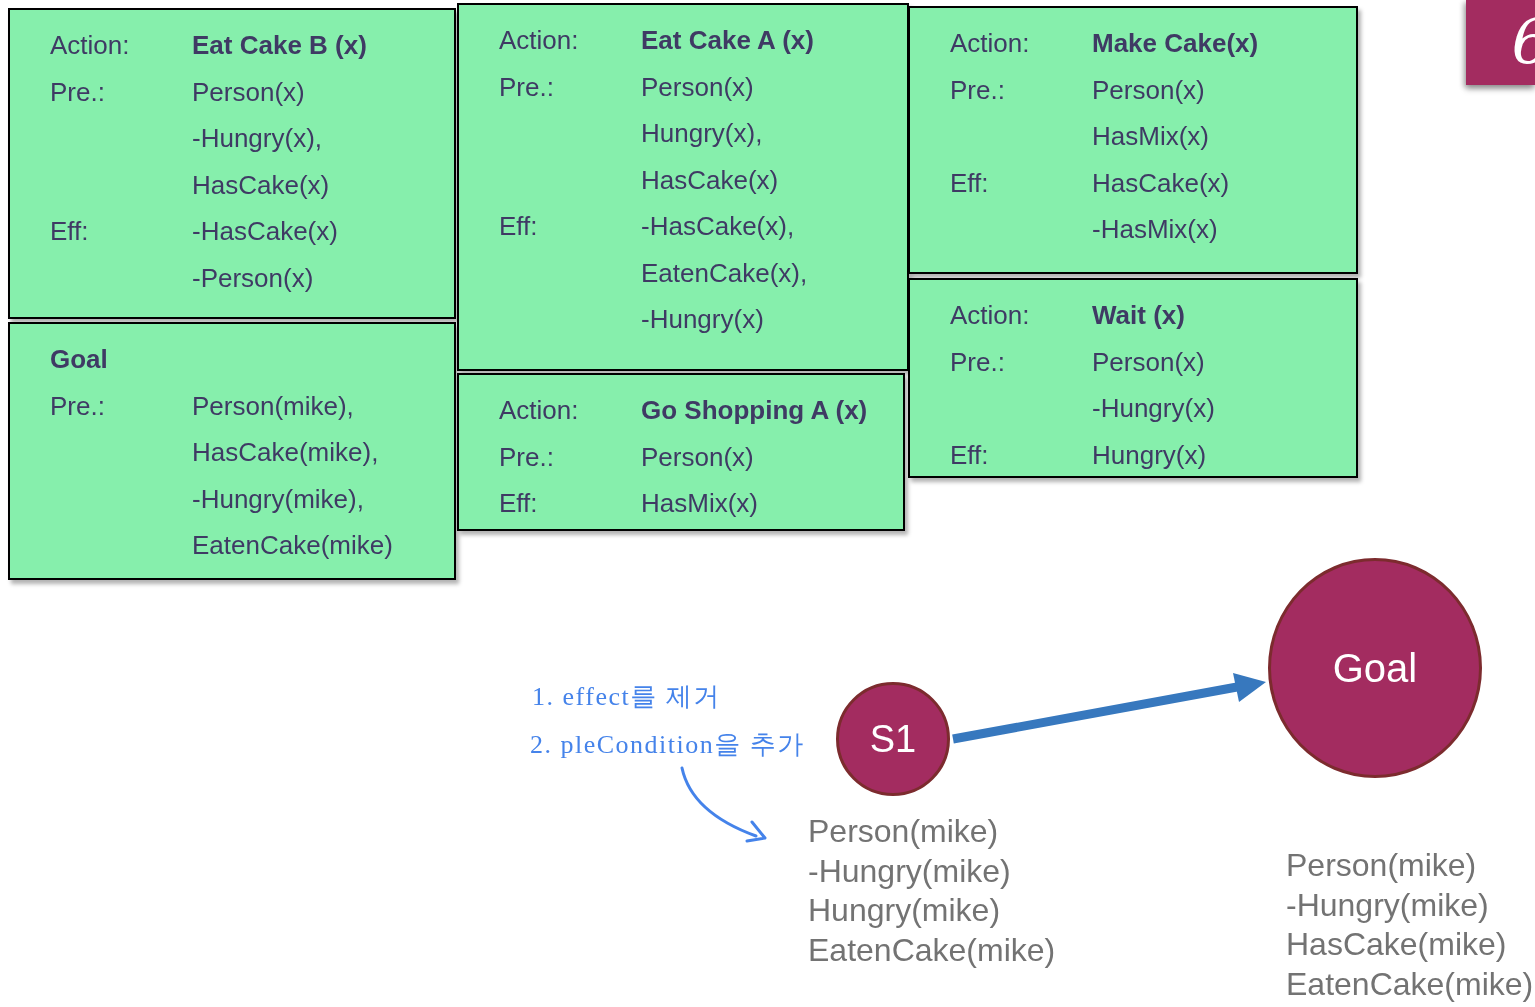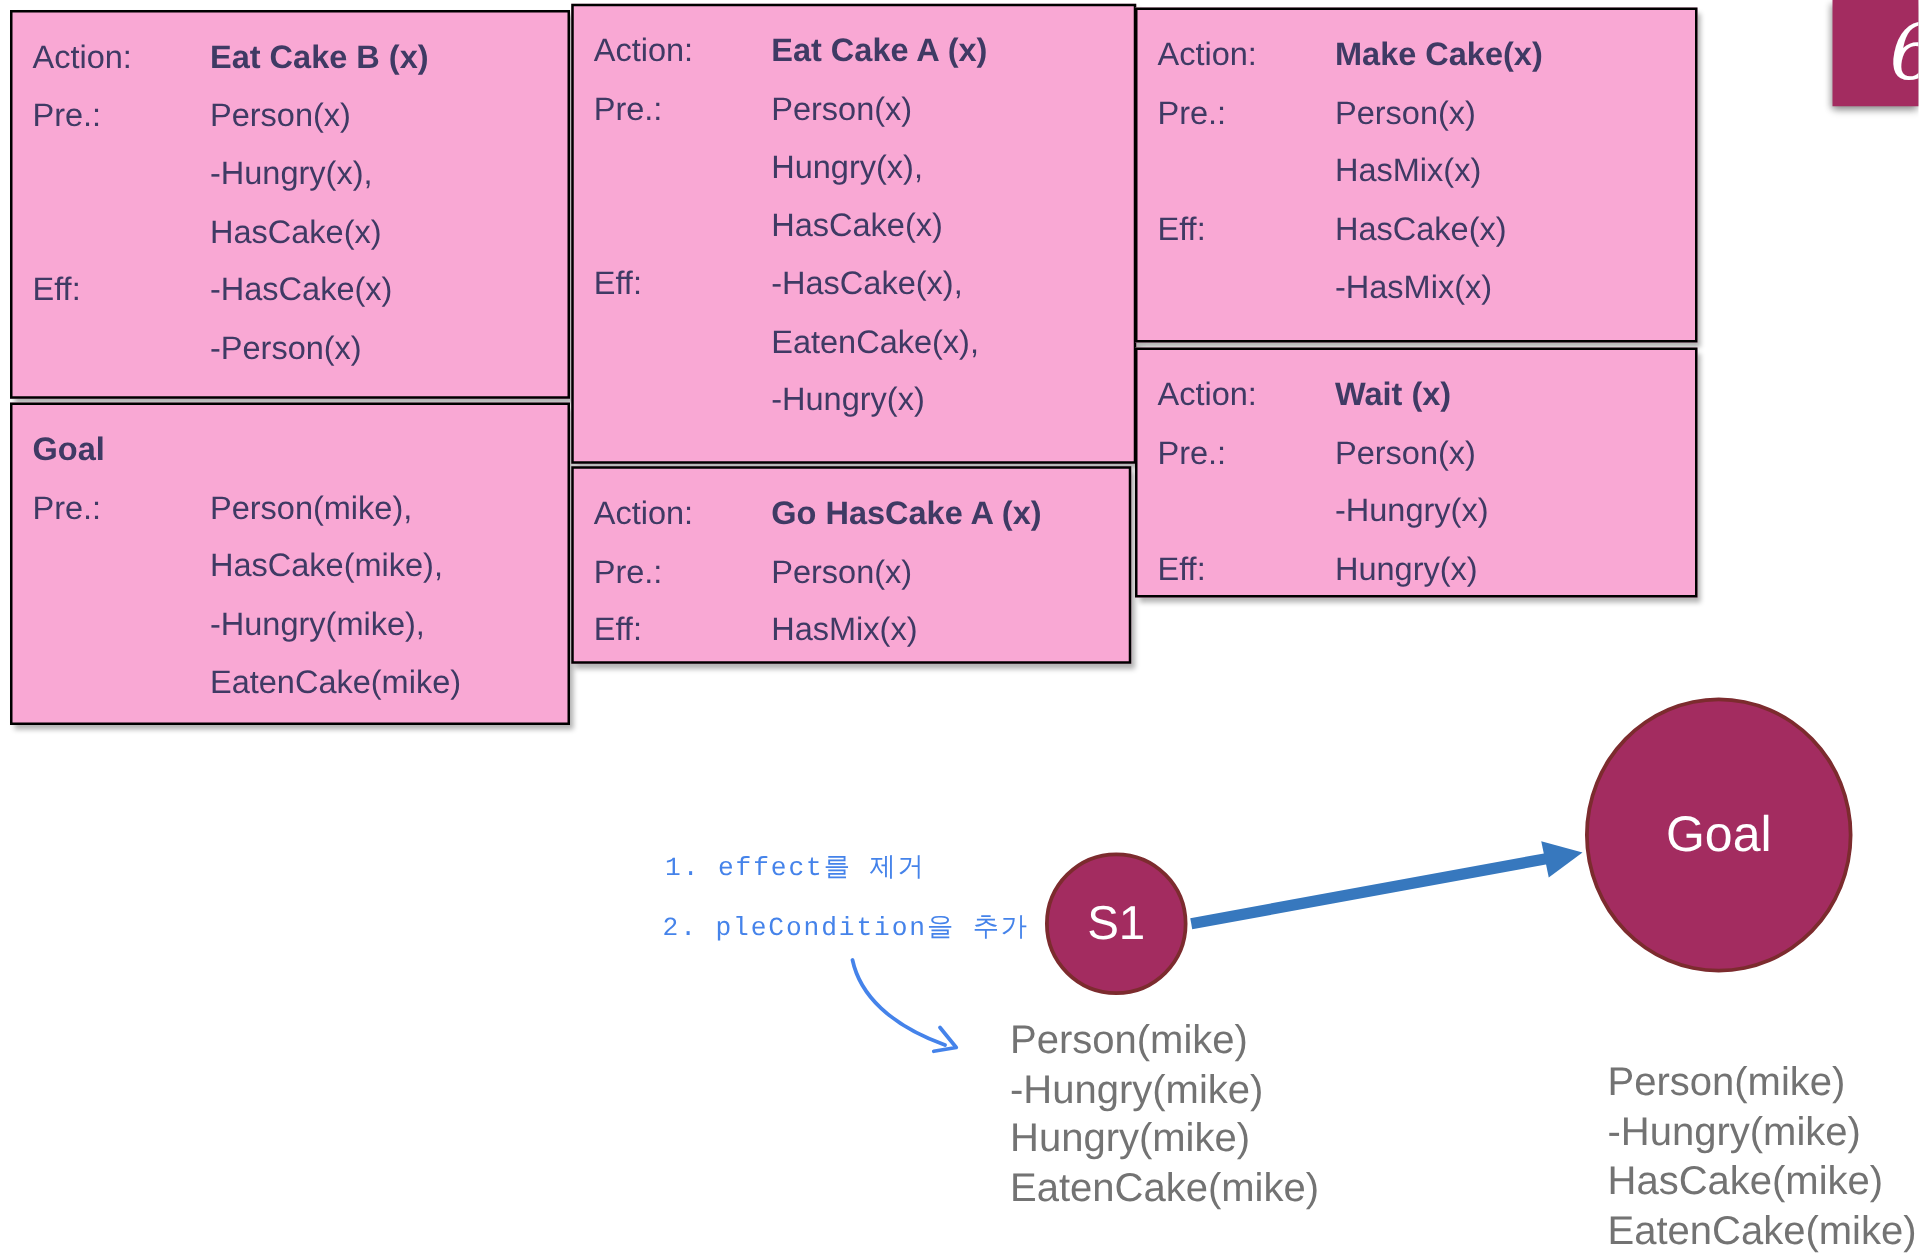--- a/index.html
+++ b/index.html
@@ -2,24 +2,24 @@
 <html><head>
 <meta charset="utf-8">
 <style>
   html,body{margin:0;padding:0;background:#fff;}
   .slide{
     position:relative;width:1535px;height:1007px;background:#ffffff;
     font-family:"Liberation Sans",sans-serif;overflow:hidden;
   }
   
   .card{
-    position:absolute;background:#f9a8d4;border:2px solid #000;
+    position:absolute;background:#86efac;border:2px solid #000;
     box-sizing:border-box;box-shadow:3px 4px 4px rgba(0,0,0,.30);
     color:#3F3A64;font-size:26px;line-height:46.5px;
-    padding:12px 0 0 16px;
+    padding:12px 0 0 40px;
   }
   .row{display:flex;}
   .lbl{flex:0 0 142px;width:142px;}
   .val{flex:1 1 auto;white-space:nowrap;}
   .b{font-weight:bold;}
   #card-eat-cake-b {left:8px;  top:8px;  width:448px;height:311px;}
   #card-goal       {left:8px;  top:322px;width:448px;height:258px;}
   #card-eat-cake-a {left:457px;top:3px;  width:452px;height:368px;z-index:2;}
   #card-go-shopping{left:457px;top:373px;width:448px;height:158px;z-index:2;}
   #card-make-cake  {left:908px;top:6px;  width:450px;height:268px;z-index:3;}
@@ -36,22 +36,22 @@
   
   .facts{
     position:absolute;color:#737373;font-size:32px;line-height:39.5px;
     white-space:nowrap;
   }
   #facts-s1{left:808px;top:812px;}
   #facts-goal{left:1286px;top:846px;}
   .facts span{display:block;}
   
   .ink{
-    position:absolute;color:#4583EA;font-size:21px;white-space:nowrap;
-    font-family:Liberation Mono, monospace;letter-spacing:1.5px;
+    position:absolute;color:#4583EA;font-size:26px;white-space:nowrap;
+    font-family:Liberation Serif, serif;letter-spacing:1.5px;
   }
   #ink-line1{left:532px;top:679px;}
   #ink-line2{left:530px;top:727px;}
   
   #page-box{
     position:absolute;left:1466px;top:0;width:69px;height:85px;
     background:#A32C60;overflow:hidden;
     box-shadow:0 4px 6px rgba(0,0,0,.35), -3px 2px 5px rgba(0,0,0,.18);
   }
   #page-box .num{
@@ -144,21 +144,21 @@
       </div>
     <div class="row">
         <span class="lbl"></span>
         <span class="val">-Hungry(x)</span>
       </div>
   </div>
 
   <div class="card" id="card-go-shopping">
     <div class="row">
         <span class="lbl">Action:</span>
-        <span class="val b">Go HasCake A (x)</span>
+        <span class="val b">Go Shopping A (x)</span>
       </div>
     <div class="row">
         <span class="lbl">Pre.:</span>
         <span class="val">Person(x)</span>
       </div>
     <div class="row">
         <span class="lbl">Eff:</span>
         <span class="val">HasMix(x)</span>
       </div>
   </div>

